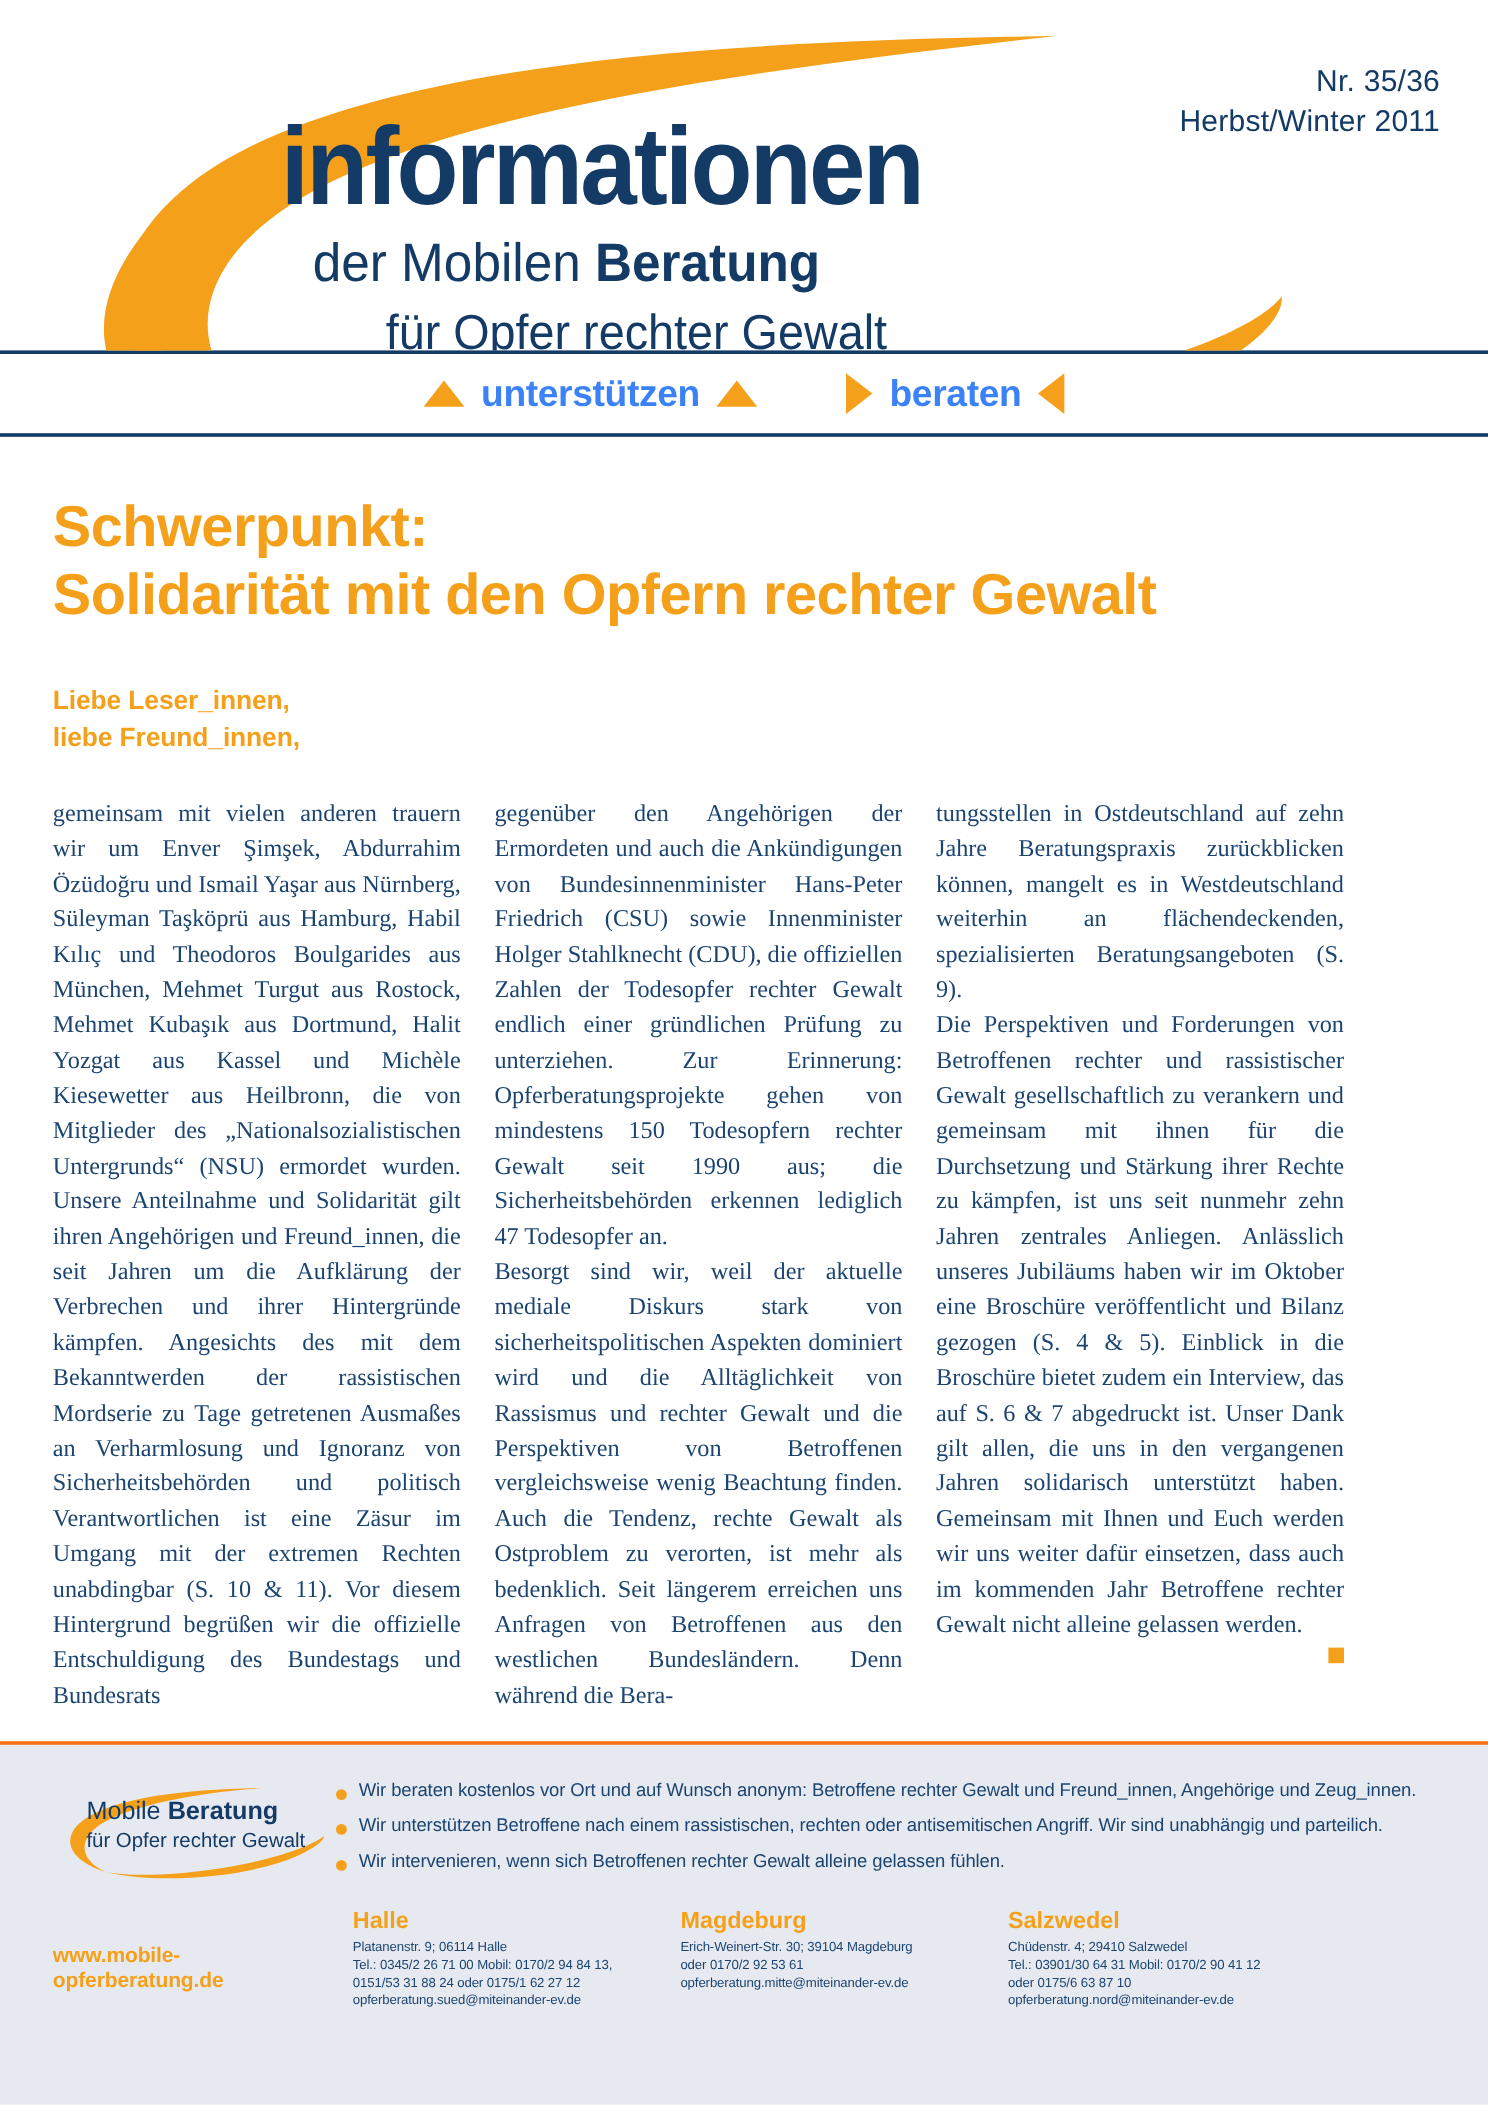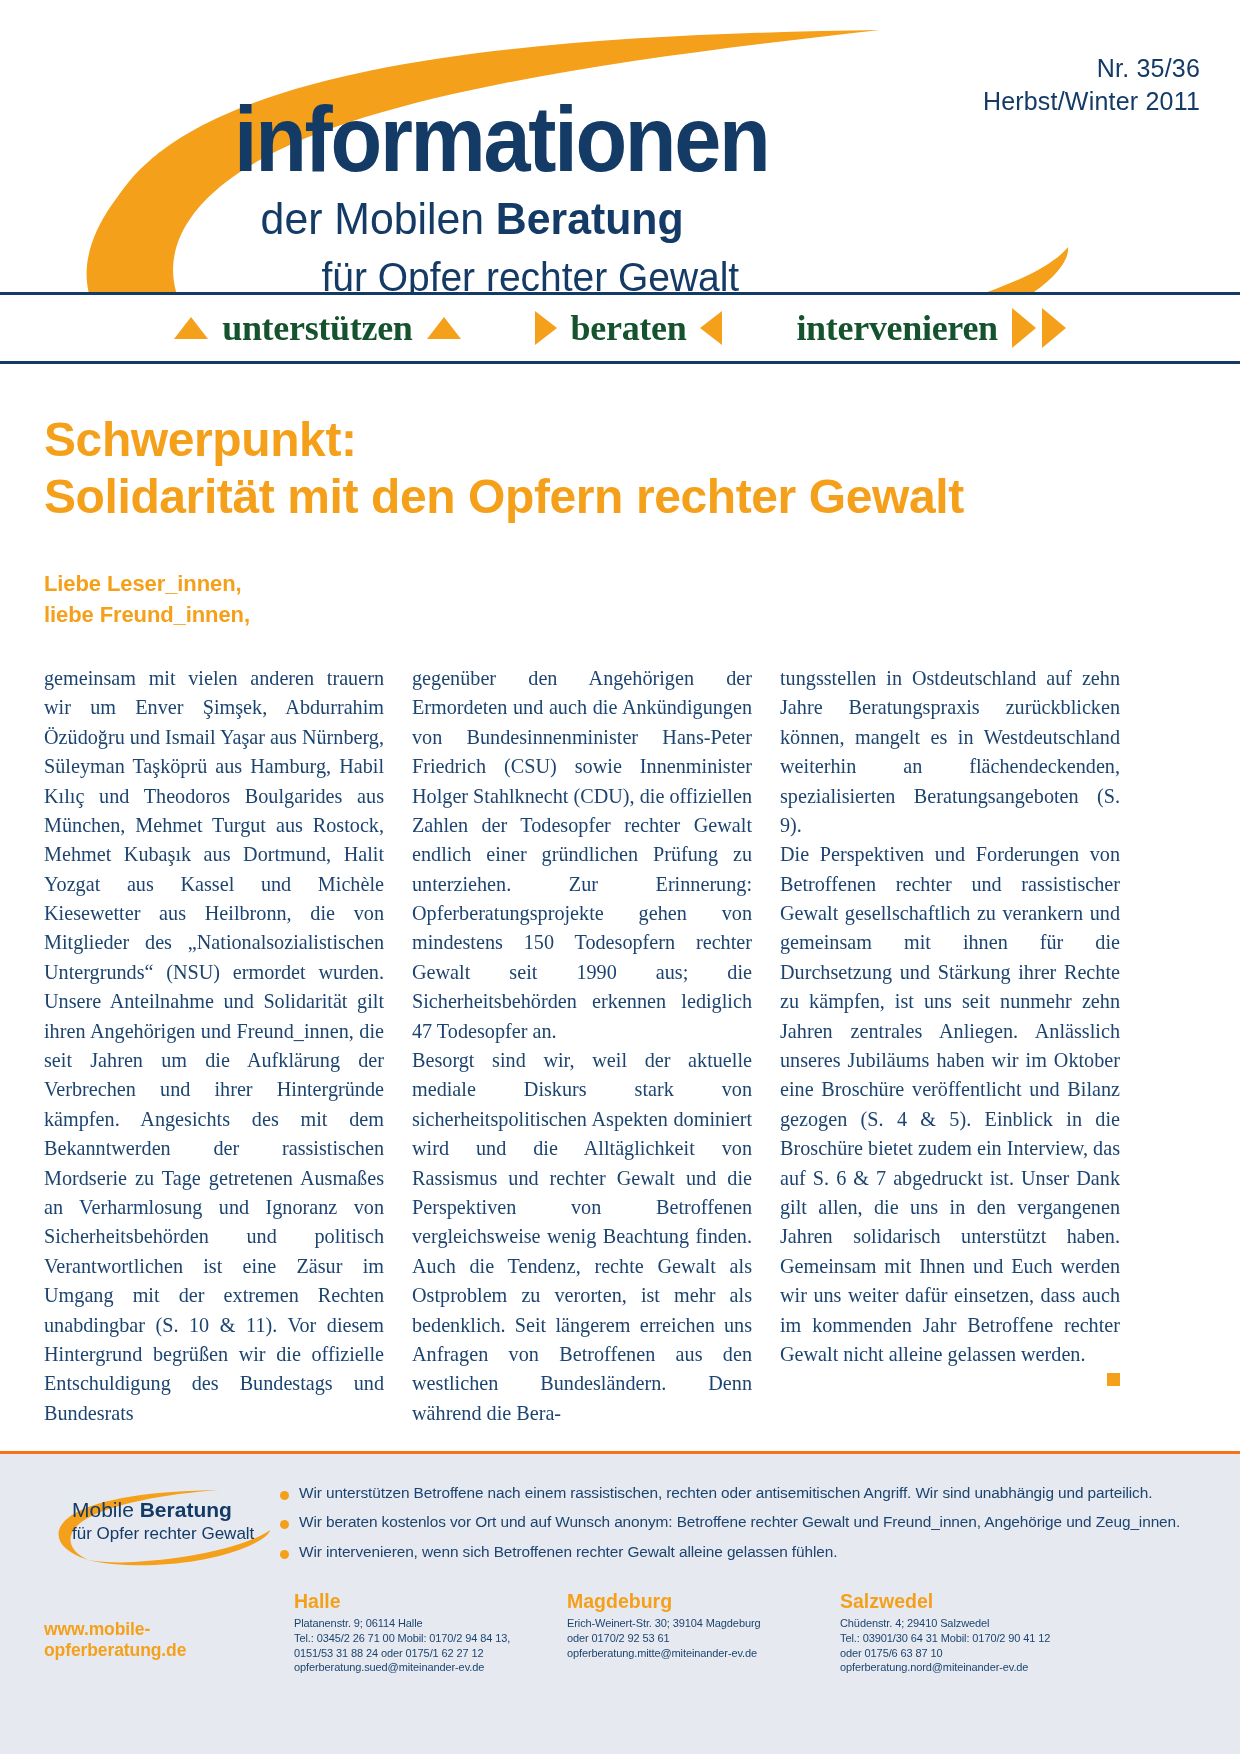--- a/index.html
+++ b/index.html
@@ -94,24 +94,24 @@
     gap: 0;
     background: #ffffff;
   }
   .nav-group {
     display: flex;
     align-items: center;
     gap: 14px;
   }
   .nav-group + .nav-group { margin-left: 74px; }
   .nav-label {
-    font-size: 36px;
-    font-weight: bold;
-    color: #14532d;
-    font-family: Liberation Serif, serif;
+    font-size: 31px;
+    font-weight: bold;
+    color: #3b82f6;
+    font-family: Liberation Sans, sans-serif;
     letter-spacing: -.3px;
   }
   .tri {
     width: 0; height: 0;
     display: inline-block;
   }
   .tri-up {
     border-left: 17px solid transparent;
     border-right: 17px solid transparent;
     border-bottom: 22px solid #F5A01B;
@@ -331,27 +331,20 @@
     <span class="nav-label">unterstützen</span>
     <span class="tri tri-up"></span>
   </div>
 
   <div class="nav-group">
     <span class="tri tri-right"></span>
     <span class="nav-label">beraten</span>
     <span class="tri tri-left"></span>
   </div>
 
-  <div class="nav-group">
-    <span class="nav-label">intervenieren</span>
-    <span class="nav-dbl">
-      <span class="tri tri-right big"></span>
-      <span class="tri tri-right big"></span>
-    </span>
-  </div>
 
 </div>
 
 <div class="rule"></div>
 
 <div class="content">
 
   <div class="headline">
     <span>Schwerpunkt:</span>
     <span class="l2">Solidarität mit den Opfern rechter Gewalt</span>
@@ -390,25 +383,25 @@
       </svg>
       <div class="fb-logo-text">
         <div class="fb-l1"><span>Mobile </span><b>Beratung</b></div>
         <div class="fb-l2">für Opfer rechter Gewalt</div>
       </div>
     </div>
 
     <div class="fb-bullets">
       <div class="fb-bullet">
         <span class="fb-dot"></span>
-        <span class="fb-bullet-text">Wir unterstützen Betroffene nach einem rassistischen, rechten oder antisemitischen Angriff. Wir sind unabhängig und parteilich.</span>
+        <span class="fb-bullet-text">Wir beraten kostenlos vor Ort und auf Wunsch anonym: Betroffene rechter Gewalt und Freund_innen, Angehörige und Zeug_innen.</span>
       </div>
       <div class="fb-bullet">
         <span class="fb-dot"></span>
-        <span class="fb-bullet-text">Wir beraten kostenlos vor Ort und auf Wunsch anonym: Betroffene rechter Gewalt und Freund_innen, Angehörige und Zeug_innen.</span>
+        <span class="fb-bullet-text">Wir unterstützen Betroffene nach einem rassistischen, rechten oder antisemitischen Angriff. Wir sind unabhängig und parteilich.</span>
       </div>
       <div class="fb-bullet">
         <span class="fb-dot"></span>
         <span class="fb-bullet-text">Wir intervenieren, wenn sich Betroffenen rechter Gewalt alleine gelassen fühlen.</span>
       </div>
     </div>
 
   </div>
 
   <div class="footer-bottom">

